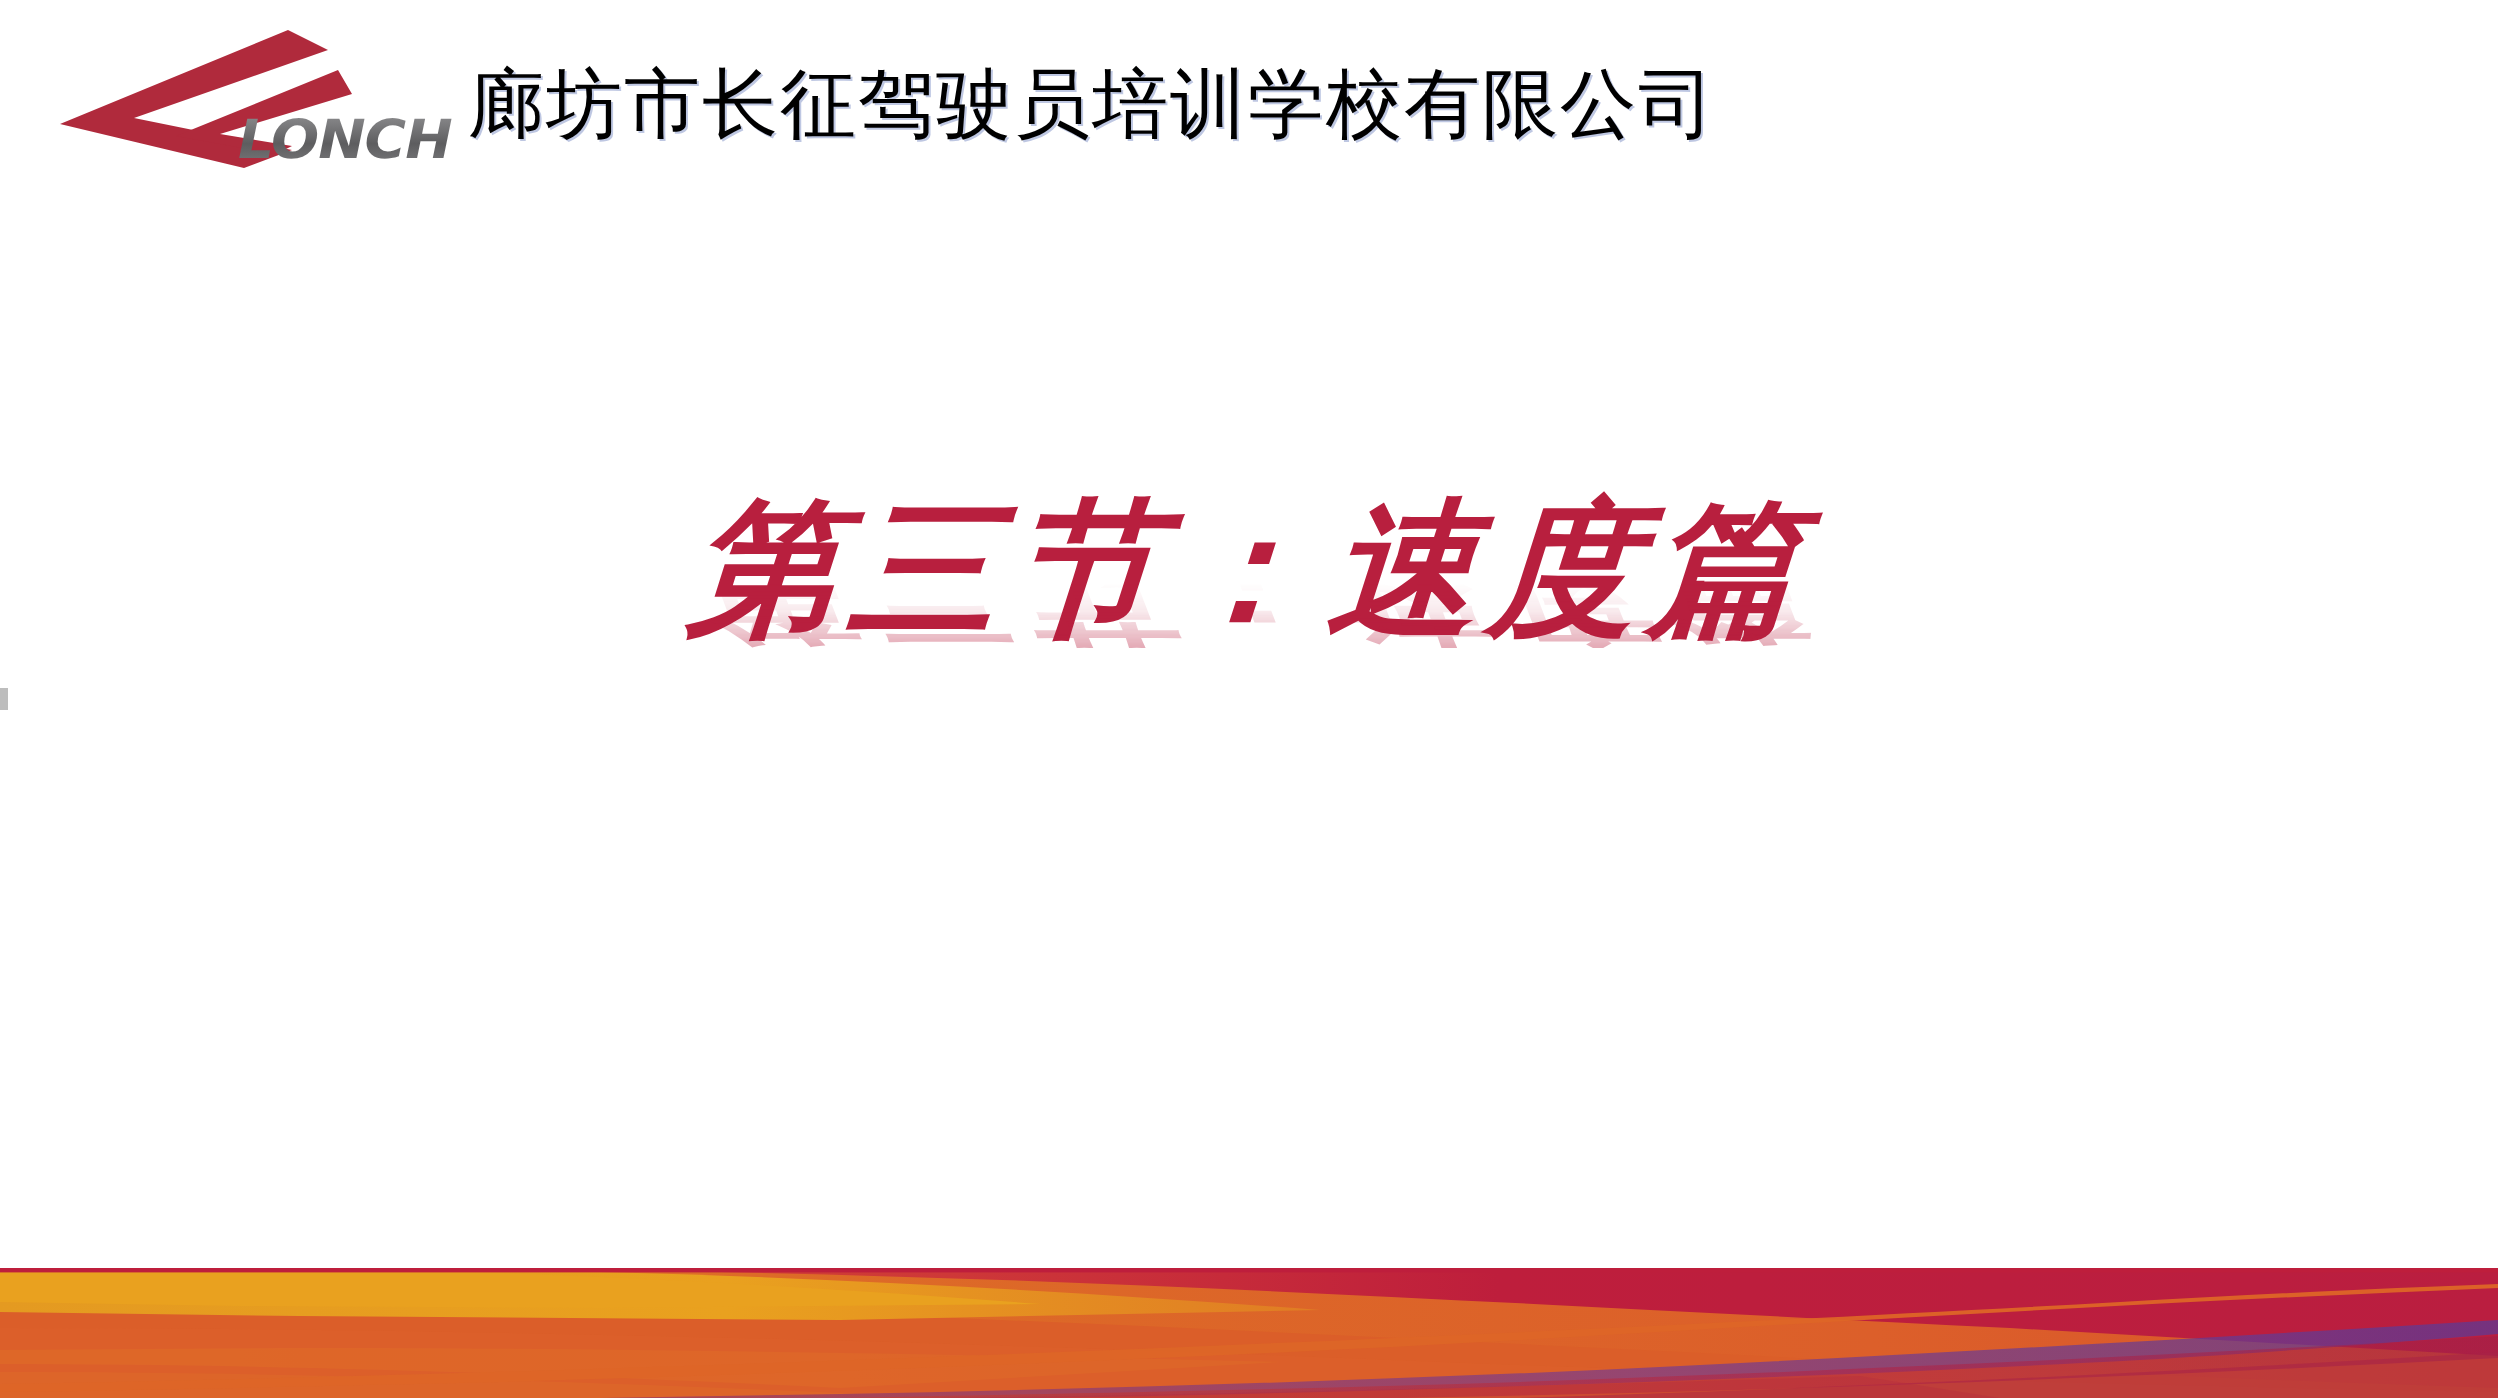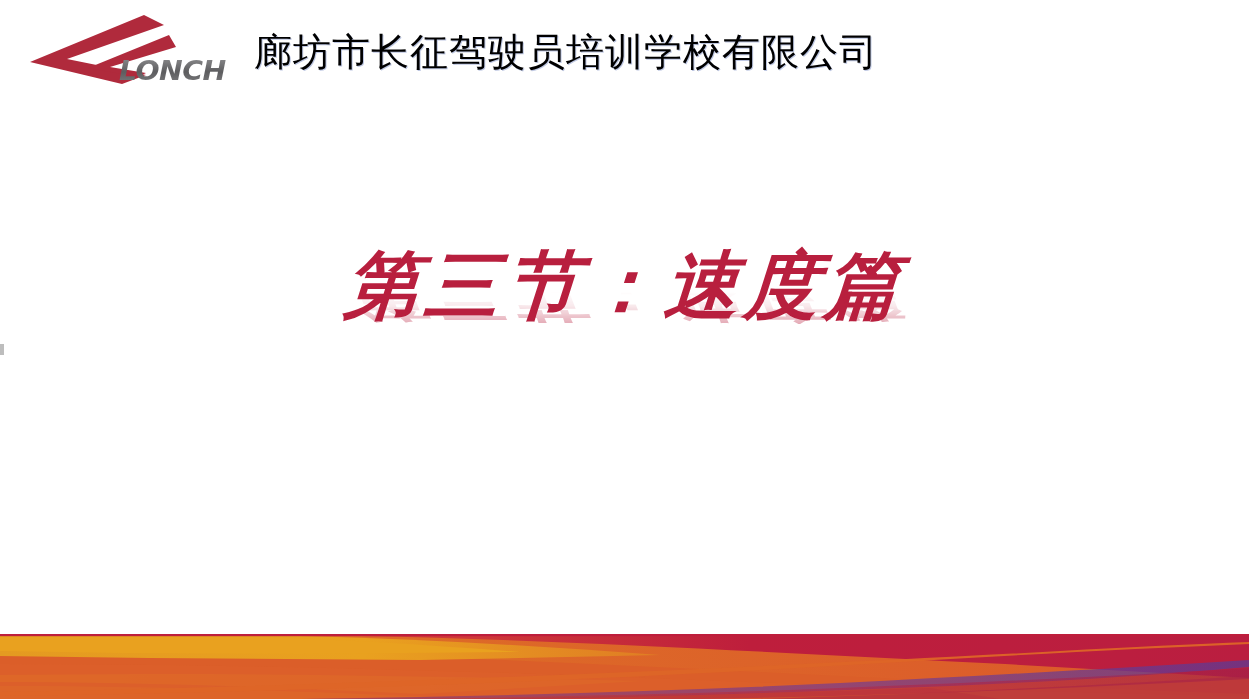--- a/index.html
+++ b/index.html
@@ -62,21 +62,21 @@
     transform-origin: left center;
     white-space: nowrap;
   }
   #org-name {
     font-family: Liberation Serif, serif;
     font-size: 38px;
     font-weight: 500;
     color: #000000;
     letter-spacing: 1px;
     white-space: nowrap;
-    margin-left: 28px;
+    margin-left: 8px;
     text-shadow: 1px 1px 0 rgba(40,70,160,0.30);
   }
 
   
   #title-wrap {
     position: absolute;
     left: 0;
     top: 248px;
     width: 1249px;
     text-align: center;

